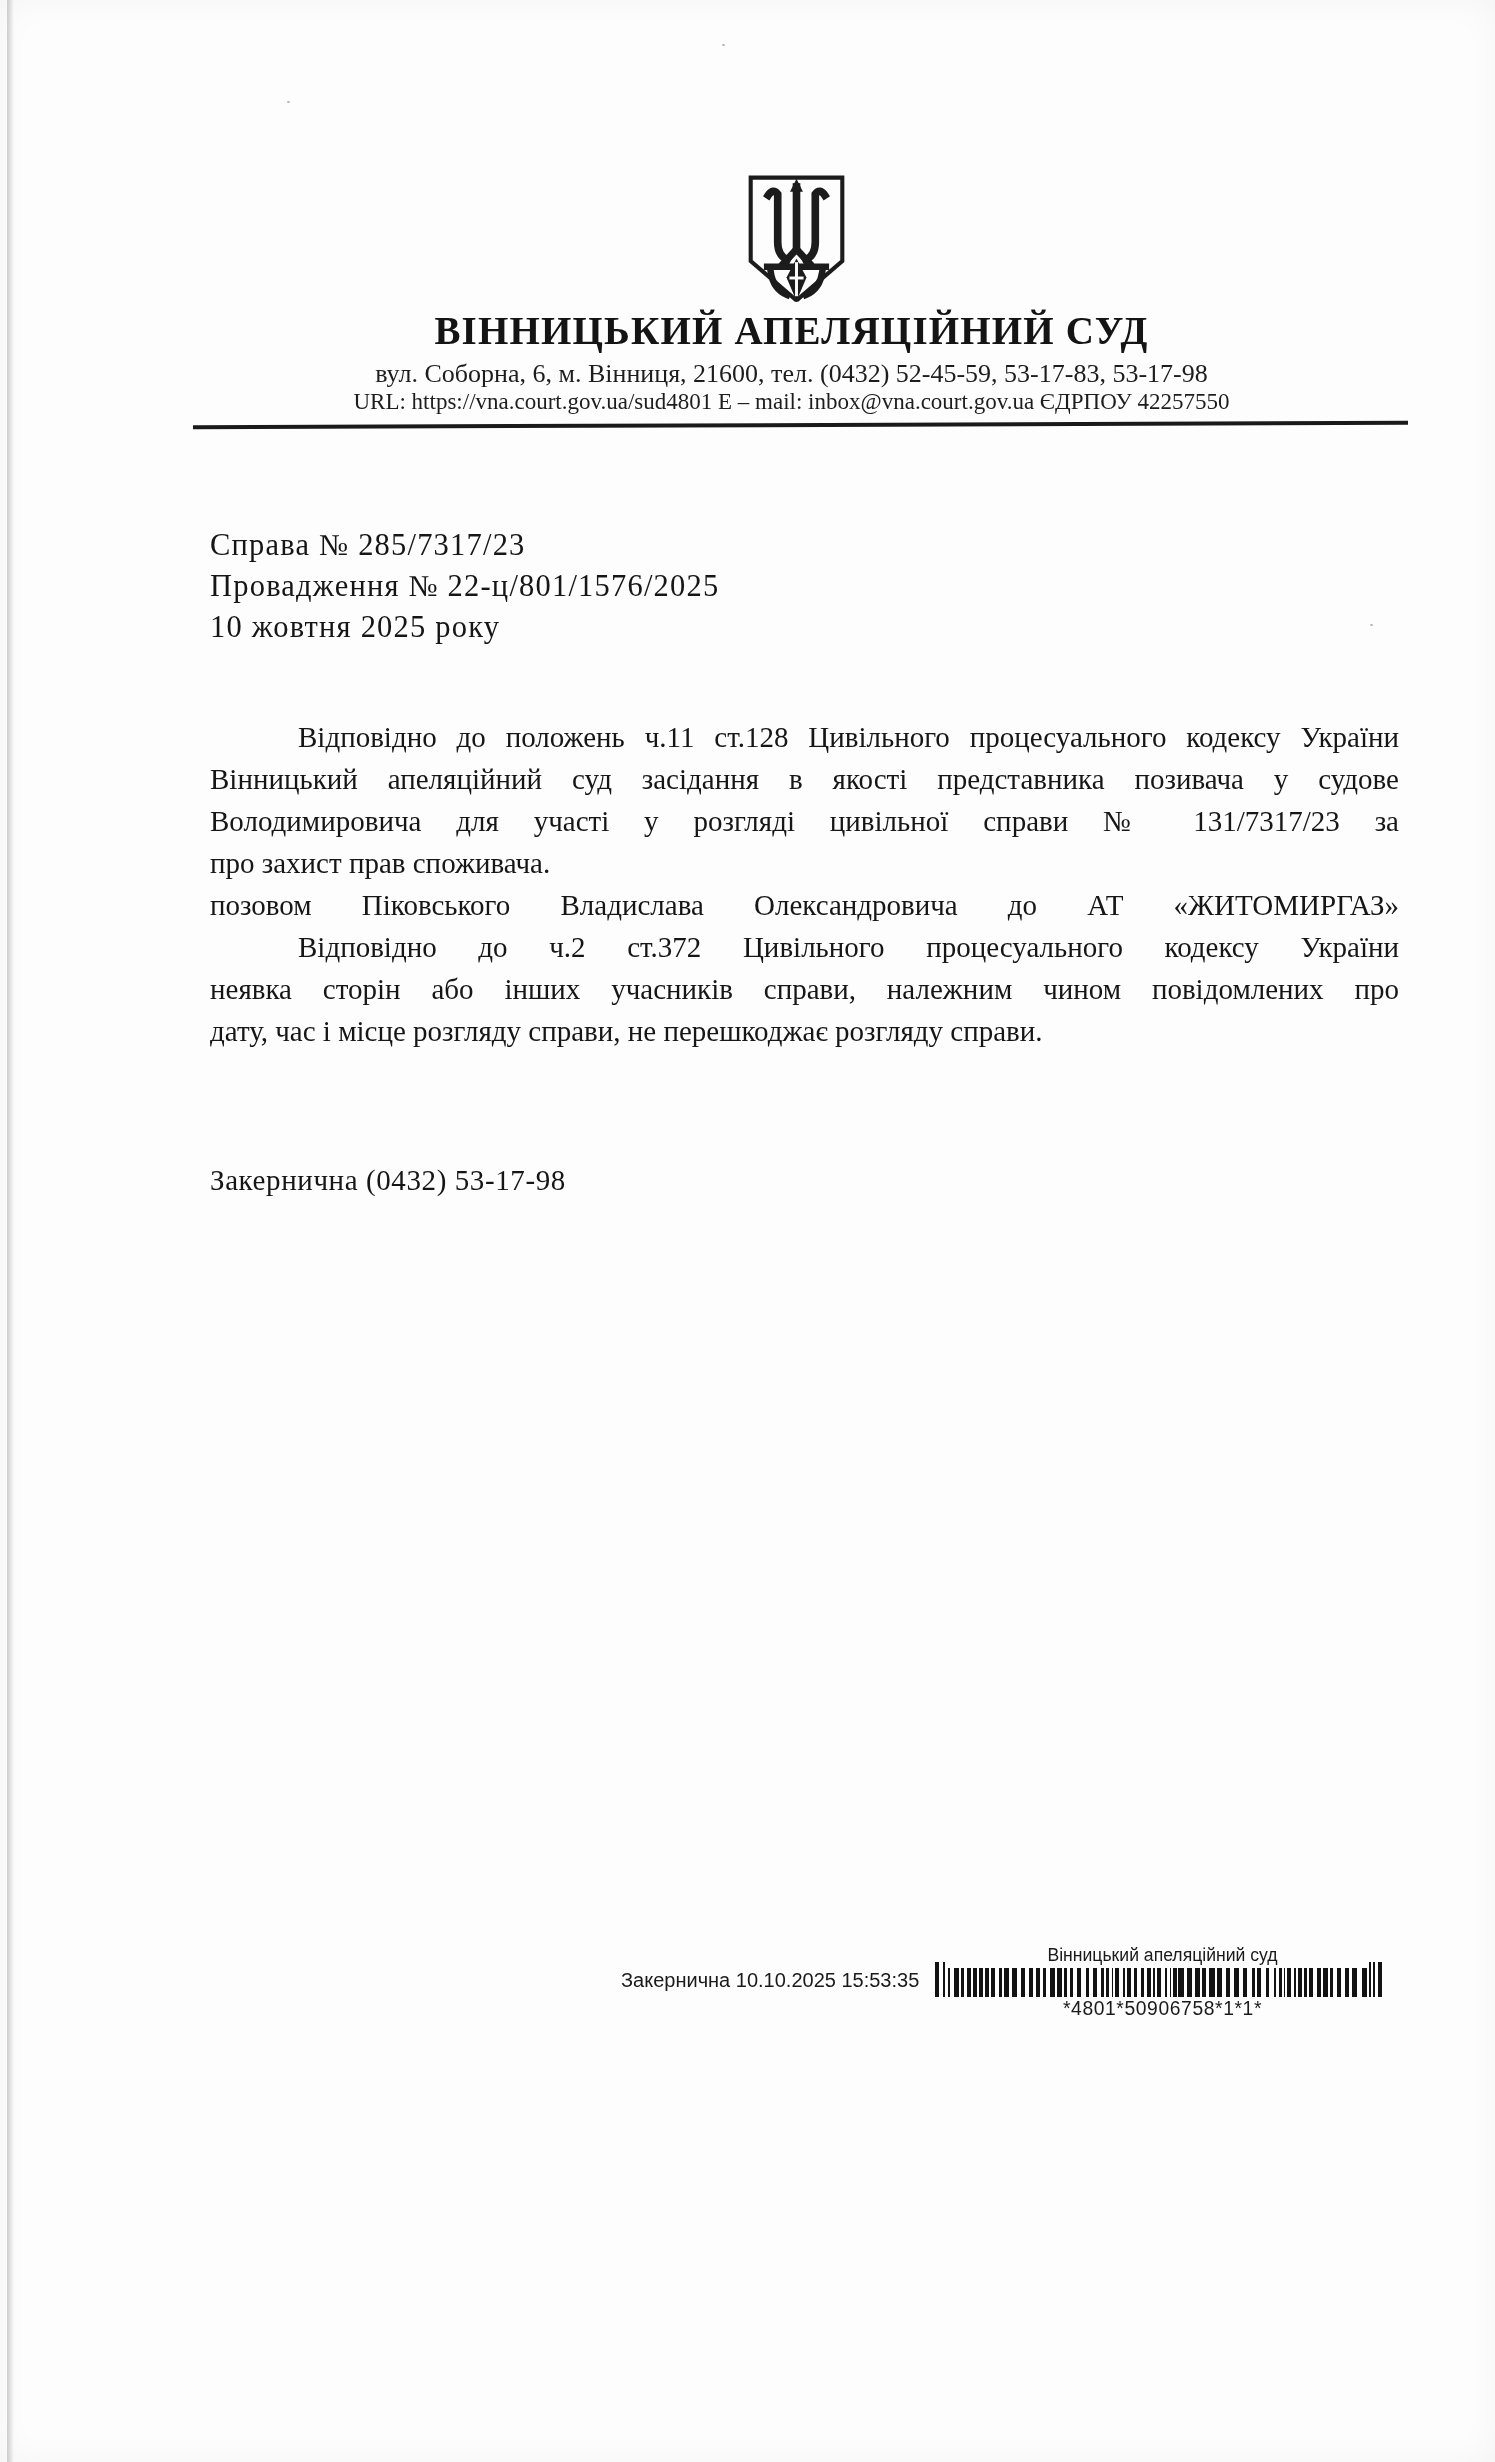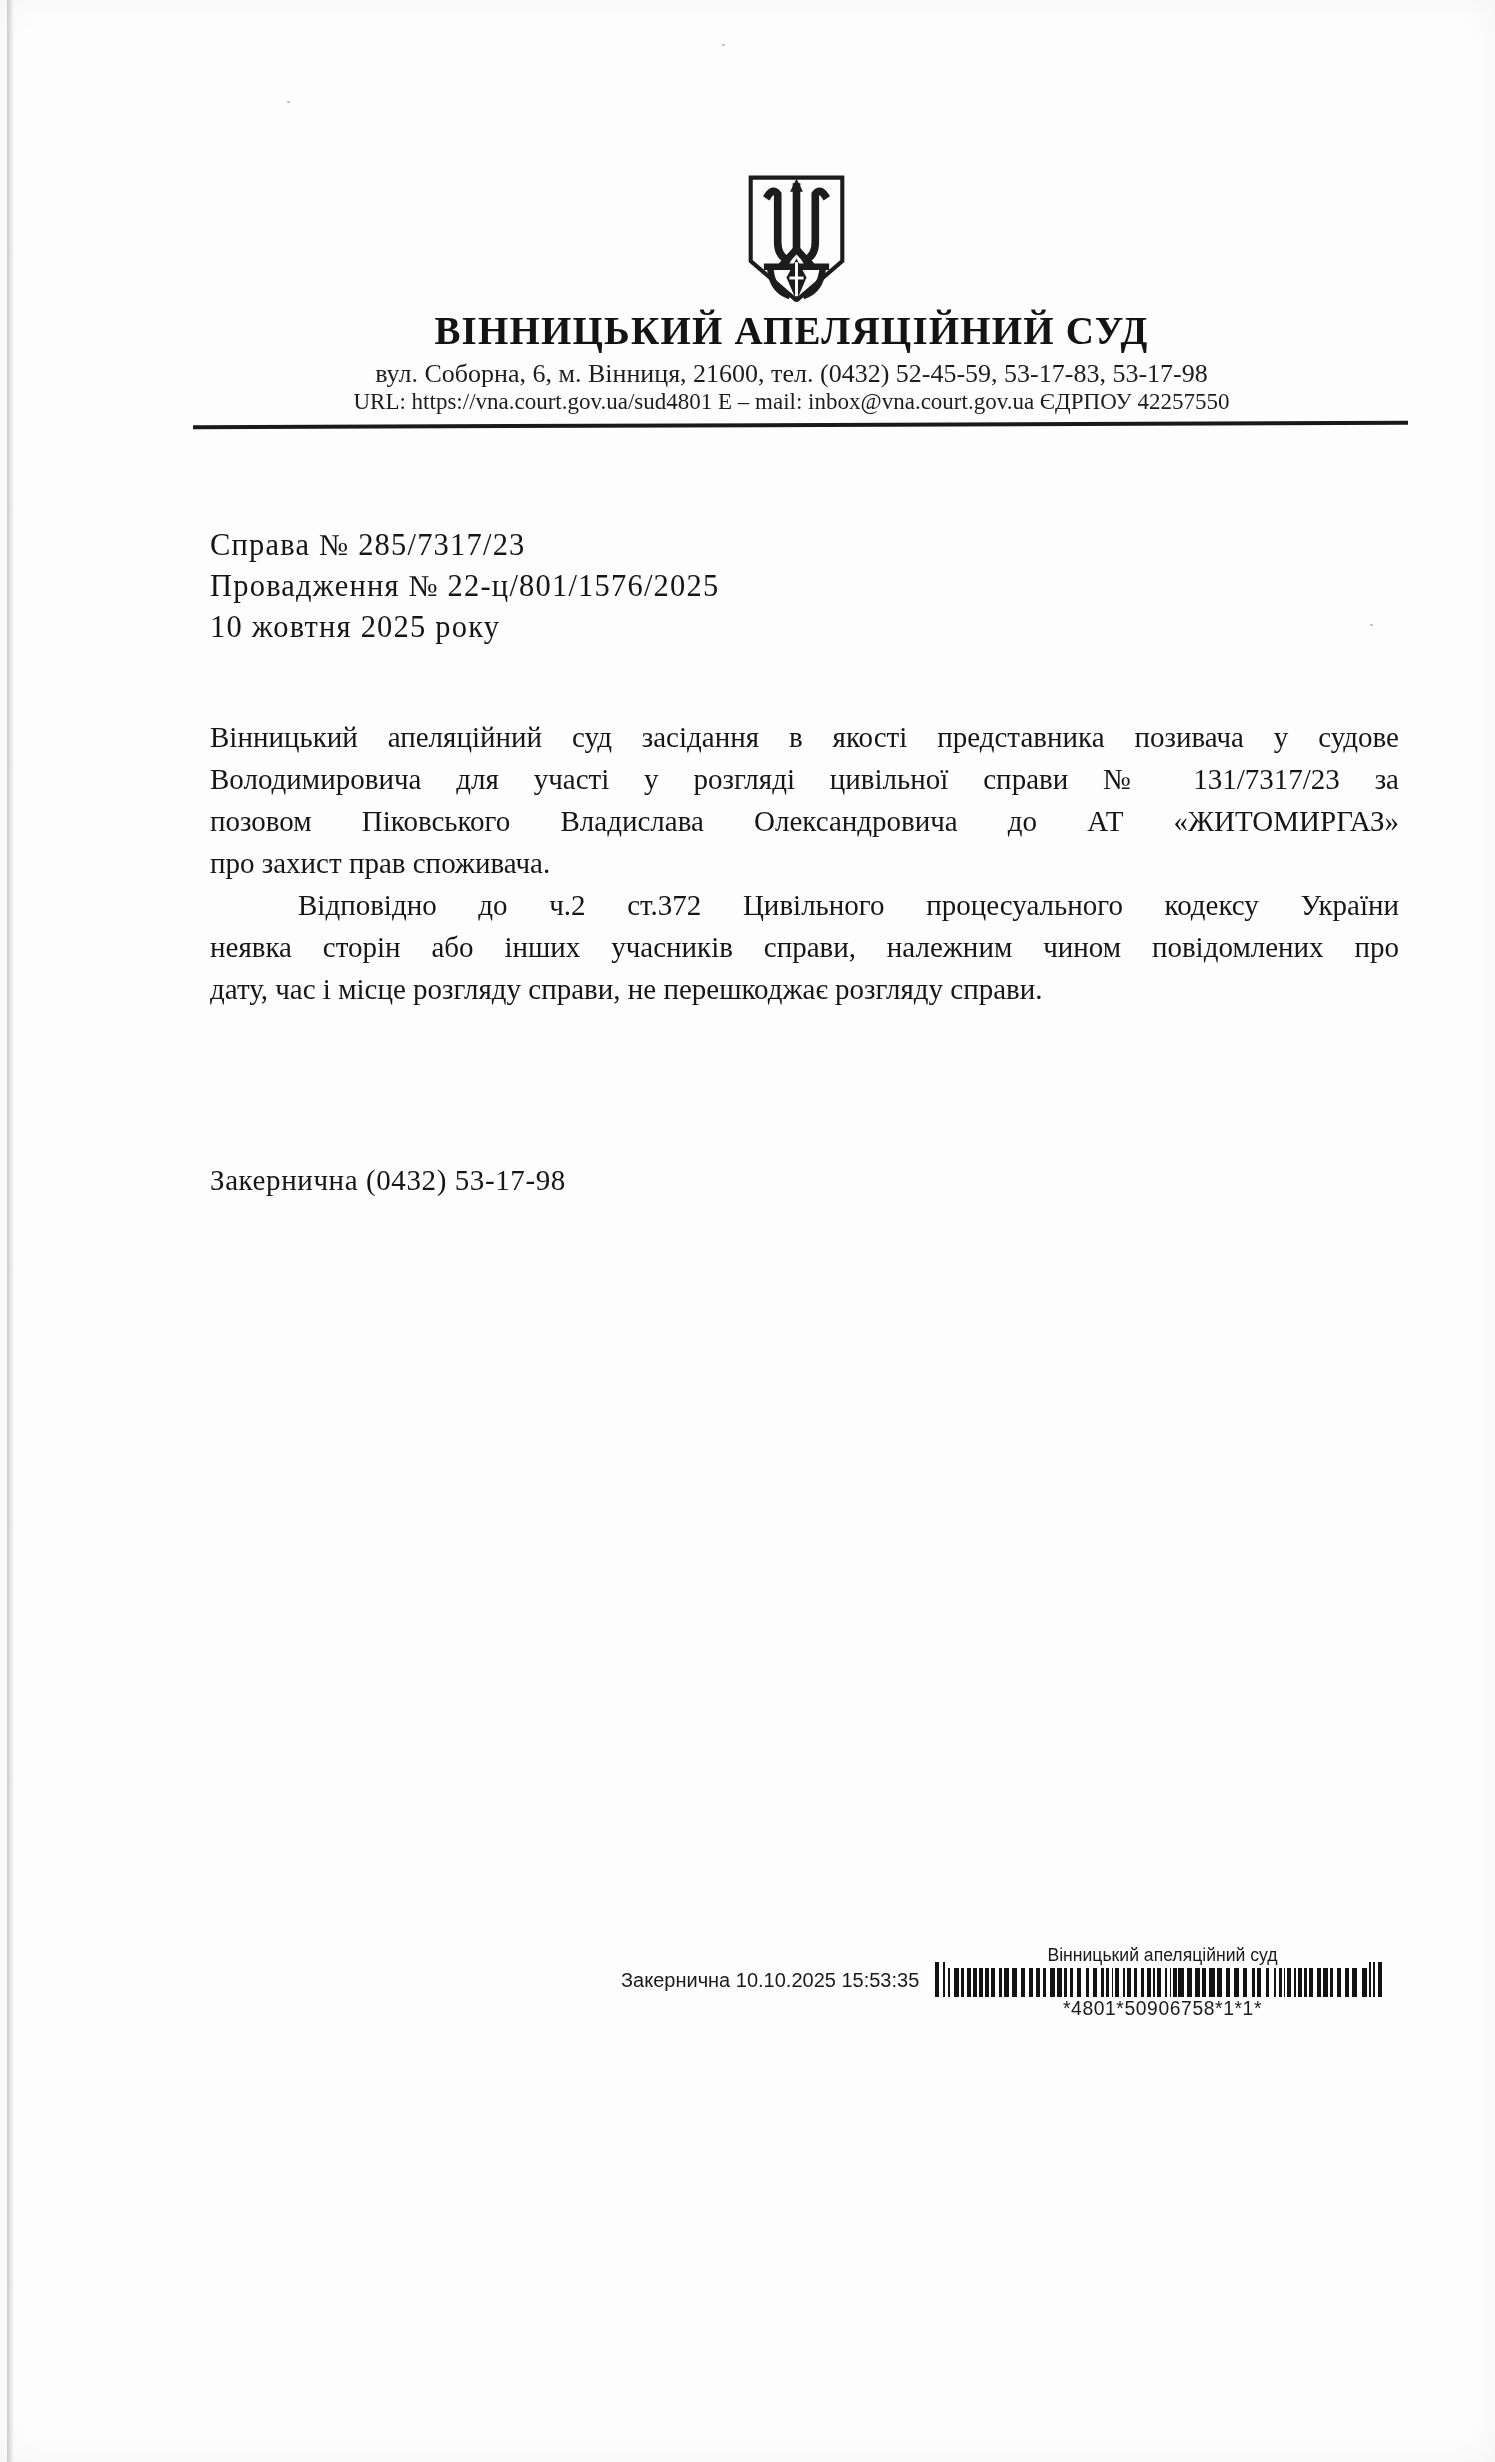--- a/index.html
+++ b/index.html
@@ -116,24 +116,25 @@
   <div class="rule"></div>
 
 
   <div class="case-block">
     <div class="case-line">Справа № 285/7317/23</div>
     <div class="case-line">Провадження № 22-ц/801/1576/2025</div>
     <div class="case-line">10 жовтня 2025 року</div>
   </div>
 
   <div class="body-block">
+    <div class="line first">Відповідно до положень ч.11 ст.128 Цивільного процесуального кодексу України</div>
     <div class="line">Вінницький апеляційний суд засідання в якості представника позивача у судове</div>
     <div class="line">Володимировича для участі у розгляді цивільної справи № 131/7317/23 за</div>
+    <div class="line parend">про захист прав споживача.</div>
     <div class="line">позовом Піковського Владислава Олександровича до АТ «ЖИТОМИРГАЗ»</div>
-    <div class="line parend">про захист прав споживача.</div>
     <div class="line first">Відповідно до ч.2 ст.372 Цивільного процесуального кодексу України</div>
     <div class="line">неявка сторін або інших учасників справи, належним чином повідомлених про</div>
     <div class="line parend">дату, час і місце розгляду справи, не перешкоджає розгляду справи.</div>
   </div>
 
   <div class="contact-line">Закернична (0432) 53-17-98</div>
 
   <div class="foot foot-court">Вінницький апеляційний суд</div>
   <div class="foot foot-stamp">Закернична 10.10.2025 15:53:35</div>
   <div class="barcode">

